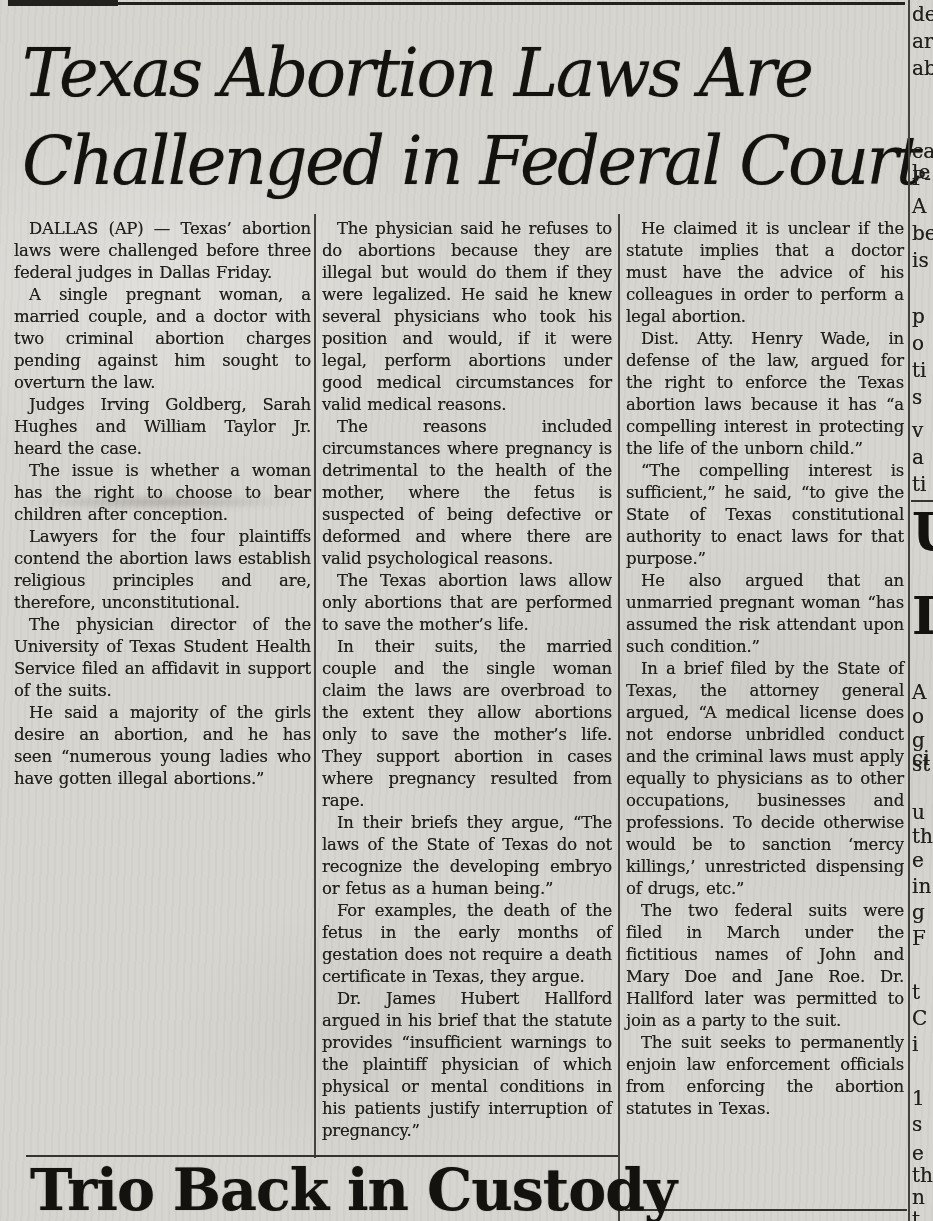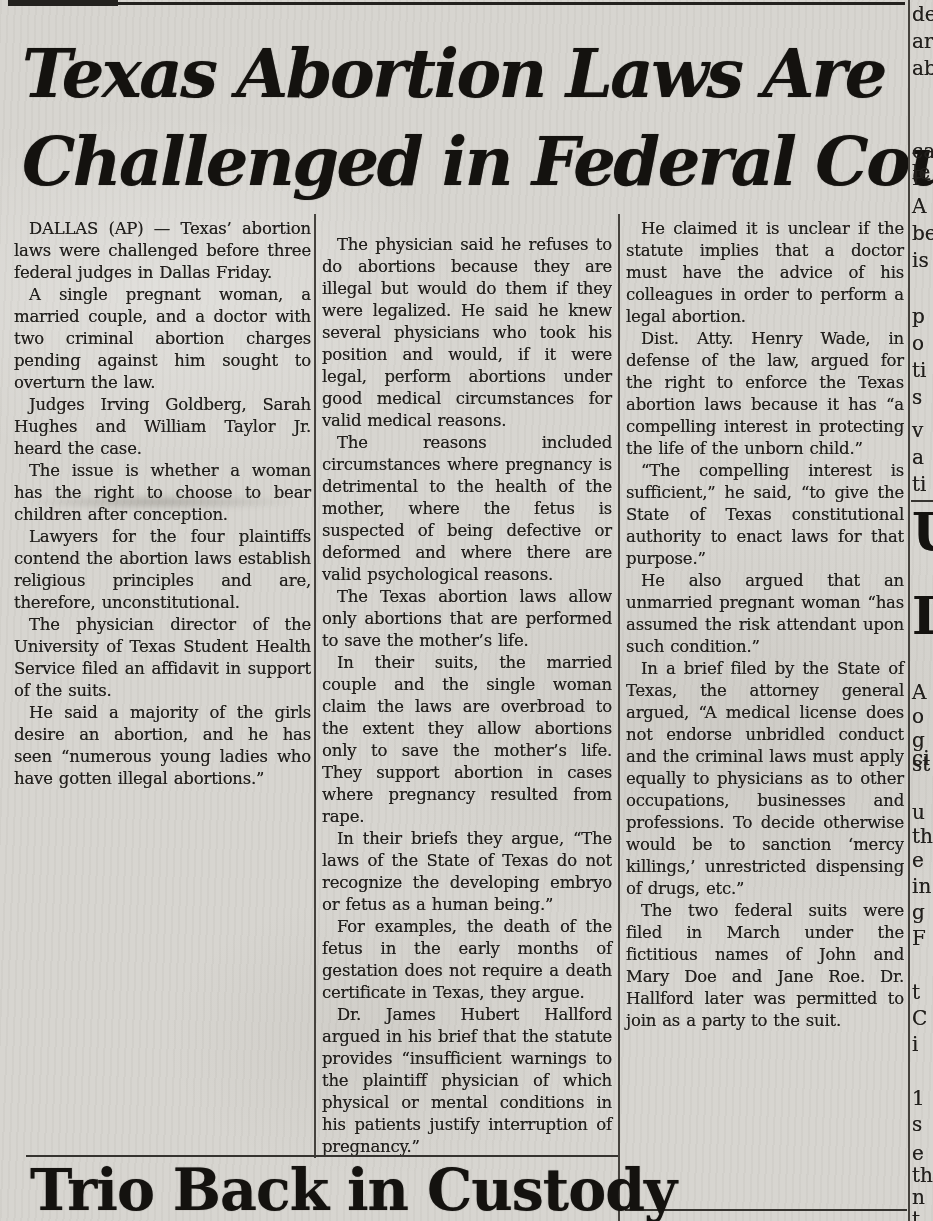--- a/index.html
+++ b/index.html
@@ -9,21 +9,21 @@
     background-image:
       radial-gradient(ellipse 420px 260px at 18% 24%, rgba(255,255,255,0.25), transparent 70%),
       radial-gradient(ellipse 500px 300px at 78% 60%, rgba(120,115,105,0.10), transparent 70%),
       radial-gradient(ellipse 300px 200px at 40% 85%, rgba(120,115,105,0.08), transparent 70%),
       repeating-linear-gradient(92deg, rgba(110,105,95,0.05) 0 2px, transparent 2px 7px);
     font-family:"DejaVu Serif","Liberation Serif",serif;
     color:#201f1c;
   }
   .headline{
     position:absolute;left:22px;
-    font-style:italic;font-weight:bold;
+    font-style:italic;font-weight:normal;
     font-size:67px;letter-spacing:-2.5px;
     color:#14120f;white-space:nowrap;
     text-shadow:0 0 1px rgba(20,18,15,0.55);
   }
   .trio-headline{
     position:absolute;left:30px;top:1156px;
     font-weight:bold;font-size:57px;letter-spacing:-1px;
     color:#14120f;white-space:nowrap;
     text-shadow:0 0 1px rgba(20,18,15,0.5);
   }
@@ -69,37 +69,38 @@
 <div class="col" style="left:14px;width:297px;">
     <p>DALLAS (AP) — Texas’ abortion laws were challenged before three federal judges in Dallas Friday.</p>
     <p>A single pregnant woman, a married couple, and a doctor with two criminal abortion charges pending against him sought to overturn the law.</p>
     <p>Judges Irving Goldberg, Sarah Hughes and William Taylor Jr. heard the case.</p>
     <p>The issue is whether a woman has the right to choose to bear children after conception.</p>
     <p>Lawyers for the four plaintiffs contend the abortion laws establish religious principles and are, therefore, unconstitutional.</p>
     <p>The physician director of the University of Texas Student Health Service filed an affidavit in support of the suits.</p>
     <p>He said a majority of the girls desire an abortion, and he has seen “numerous young ladies who have gotten illegal abortions.”</p>
   </div>
 
-<div class="col" style="left:322px;width:290px;margin-top:16px;">
+<div class="col" style="left:322px;width:290px;">
     <p>The physician said he refuses to do abortions because they are illegal but would do them if they were legalized. He said he knew several physicians who took his position and would, if it were legal, perform abortions under good medical circumstances for valid medical reasons.</p>
     <p>The reasons included circumstances where pregnancy is detrimental to the health of the mother, where the fetus is suspected of being defective or deformed and where there are valid psychological reasons.</p>
     <p>The Texas abortion laws allow only abortions that are performed to save the mother’s life.</p>
     <p>In their suits, the married couple and the single woman claim the laws are overbroad to the extent they allow abortions only to save the mother’s life. They support abortion in cases where pregnancy resulted from rape.</p>
     <p>In their briefs they argue, “The laws of the State of Texas do not recognize the developing embryo or fetus as a human being.”</p>
     <p>For examples, the death of the fetus in the early months of gestation does not require a death certificate in Texas, they argue.</p>
     <p>Dr. James Hubert Hallford argued in his brief that the statute provides “insufficient warnings to the plaintiff physician of which physical or mental conditions in his patients justify interruption of pregnancy.”</p>
   </div>
 
 <div class="col" style="left:626px;width:278px;">
     <p>He claimed it is unclear if the statute implies that a doctor must have the advice of his colleagues in order to perform a legal abortion.</p>
     <p>Dist. Atty. Henry Wade, in defense of the law, argued for the right to enforce the Texas abortion laws because it has “a compelling interest in protecting the life of the unborn child.”</p>
     <p>“The compelling interest is sufficient,” he said, “to give the State of Texas constitutional authority to enact laws for that purpose.”</p>
     <p>He also argued that an unmarried pregnant woman “has assumed the risk attendant upon such condition.”</p>
     <p>In a brief filed by the State of Texas, the attorney general argued, “A medical license does not endorse unbridled conduct and the criminal laws must apply equally to physicians as to other occupations, businesses and professions. To decide otherwise would be to sanction ‘mercy killings,’ unrestricted dispensing of drugs, etc.”</p>
     <p>The two federal suits were filed in March under the fictitious names of John and Mary Doe and Jane Roe. Dr. Hallford later was permitted to join as a party to the suit.</p>
+    <p>The suit seeks to permanently enjoin law enforcement officials from enforcing the abortion statutes in Texas.</p>
   </div>
 
 <div class="vrule" style="left:314px;top:214px;height:944px;"></div>
 <div class="vrule" style="left:618px;top:214px;height:1007px;"></div>
 <div class="vrule" style="left:908px;top:0;height:1221px;"></div>
 
 <div class="hrule" style="left:26px;top:1155px;width:592px;"></div>
 <div class="hrule" style="left:625px;top:1209px;width:282px;"></div>
 <div class="frag-rule"></div>
 

